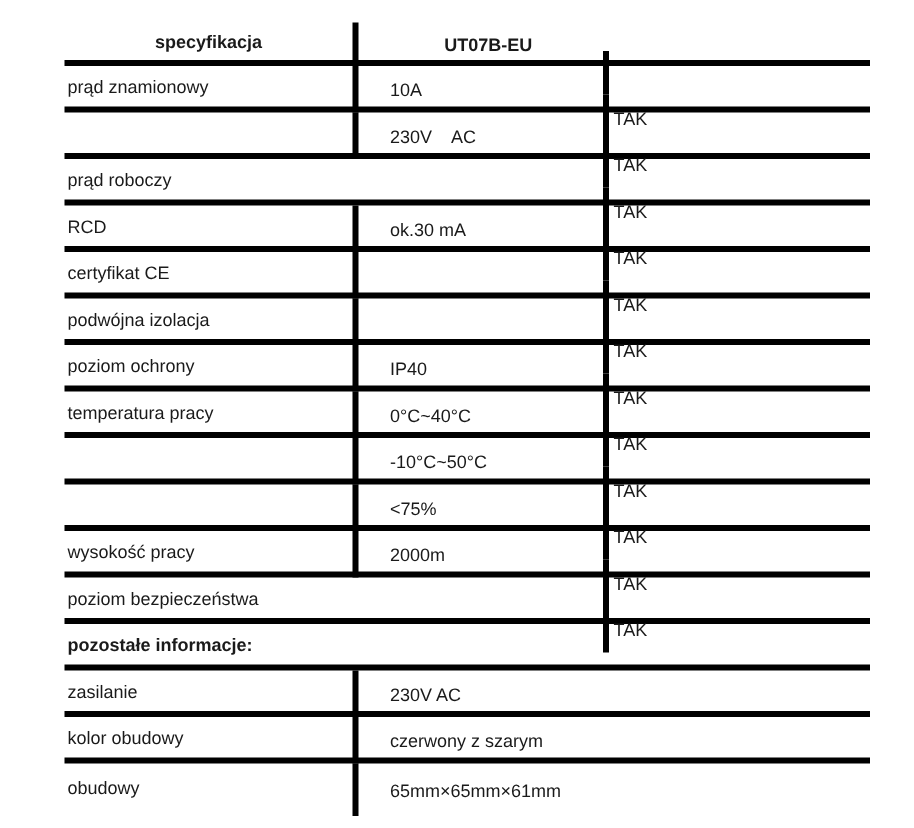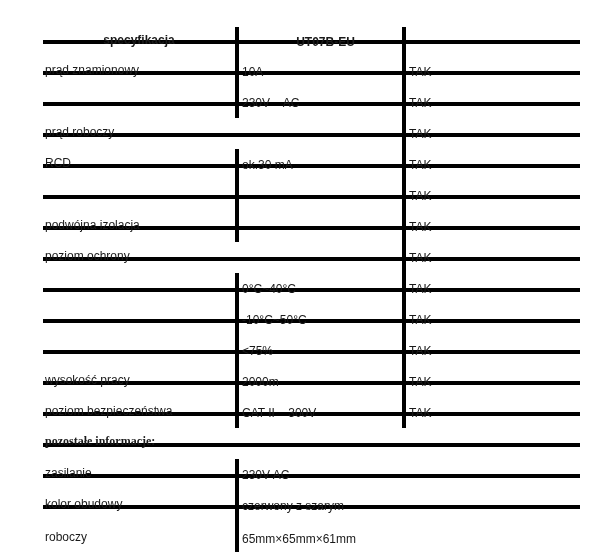--- a/index.html
+++ b/index.html
@@ -1,29 +1,29 @@
 <!DOCTYPE html>
 <html><head>
 <meta charset="utf-8">
 <style>
   html, body { margin: 0; padding: 0; background: #ffffff; }
   body { width: 609px; height: 552px; position: relative; overflow: hidden;
          font-family: "Liberation Sans", sans-serif; color: #1a1a1a; }
   .tbl { position: absolute; left: 43px; top: 15px; width: 537px; }
   .row { position: relative; height: 31px; border-bottom: 4px solid #000; box-sizing: border-box; }
   .row.header { height: 29px; }
-  .cell { position: absolute; top: 12px; height: 100%; display: flex; align-items: center;
+  .cell { position: absolute; top: 0; height: 100%; display: flex; align-items: center;
           font-size: 12px; white-space: pre; }
   .c0 { left: 2px; width: 188px; }
-  .c1 { left: 192px; width: 165px; padding-left: 3px; border-left: 4px solid #000; box-sizing: border-box; height: calc(100% + 4px); }
-  .c2 { left: 359px; width: 178px; padding-left: 3px; border-left: 4px solid #000; box-sizing: border-box; height: calc(100% + 4px); }
+  .c1 { left: 192px; width: 165px; padding-left: 21px; border-left: 4px solid #000; box-sizing: border-box; height: calc(100% + 4px); }
+  .c2 { left: 359px; width: 178px; padding-left: 3px; border-left: 4px solid #000; box-sizing: border-box; height: calc(100% + 4px); margin-top: 19px; }
   .header .cell { font-weight: bold; font-size: 12px; }
   .header .c0 { justify-content: center; }
   .header .c1 { justify-content: center; padding-left: 12px; }
-  .section { font-weight: bold; font-family: Liberation Serif, serif; }
+  .section { font-weight: bold; }
   .row.last { border-bottom: none; }
 </style>
 </head>
 <body>
 
 <div class="tbl">
   <div class="row header">
     <div class="cell c0">specyfikacja</div>
     <div class="cell c1">UT07B-EU</div>
     <div class="cell c2"></div>
@@ -42,67 +42,69 @@
       <div class="row">
         <div class="cell c0">prąd roboczy</div>
         <div class="cell c2">TAK</div>
       </div>
       <div class="row">
         <div class="cell c0">RCD</div>
         <div class="cell c1">ok.30 mA</div>
         <div class="cell c2">TAK</div>
       </div>
       <div class="row">
+        <div class="cell c0">certyfikat CE</div>
         <div class="cell c1"></div>
         <div class="cell c2">TAK</div>
       </div>
       <div class="row">
         <div class="cell c0">podwójna izolacja</div>
         <div class="cell c1"></div>
         <div class="cell c2">TAK</div>
       </div>
       <div class="row">
         <div class="cell c0">poziom ochrony</div>
+        <div class="cell c1">IP40</div>
         <div class="cell c2">TAK</div>
       </div>
       <div class="row">
+        <div class="cell c0">temperatura pracy</div>
         <div class="cell c1">0°C~40°C</div>
         <div class="cell c2">TAK</div>
       </div>
       <div class="row">
         <div class="cell c1">-10°C~50°C</div>
         <div class="cell c2">TAK</div>
       </div>
       <div class="row">
         <div class="cell c1">&lt;75%</div>
         <div class="cell c2">TAK</div>
       </div>
       <div class="row">
         <div class="cell c0">wysokość pracy</div>
         <div class="cell c1">2000m</div>
         <div class="cell c2">TAK</div>
       </div>
       <div class="row">
         <div class="cell c0">poziom bezpieczeństwa</div>
-        <div class="cell c1">CAT II    300V</div>
         <div class="cell c2">TAK</div>
       </div>
     </div>
 
   <div class="row">
     <div class="cell c0 section" style="width:400px">pozostałe informacje:</div>
   </div>
 
   <div id="other-body">
       <div class="row">
         <div class="cell c0">zasilanie</div>
         <div class="cell c1" style="width:345px">230V AC</div>
       </div>
       <div class="row">
         <div class="cell c0">kolor obudowy</div>
         <div class="cell c1" style="width:345px">czerwony z szarym</div>
       </div>
       <div class="row last">
-        <div class="cell c0">roboczy</div>
+        <div class="cell c0">obudowy</div>
         <div class="cell c1" style="width:345px">65mm×65mm×61mm</div>
       </div>
     </div>
 </div>
 
 </body></html>

